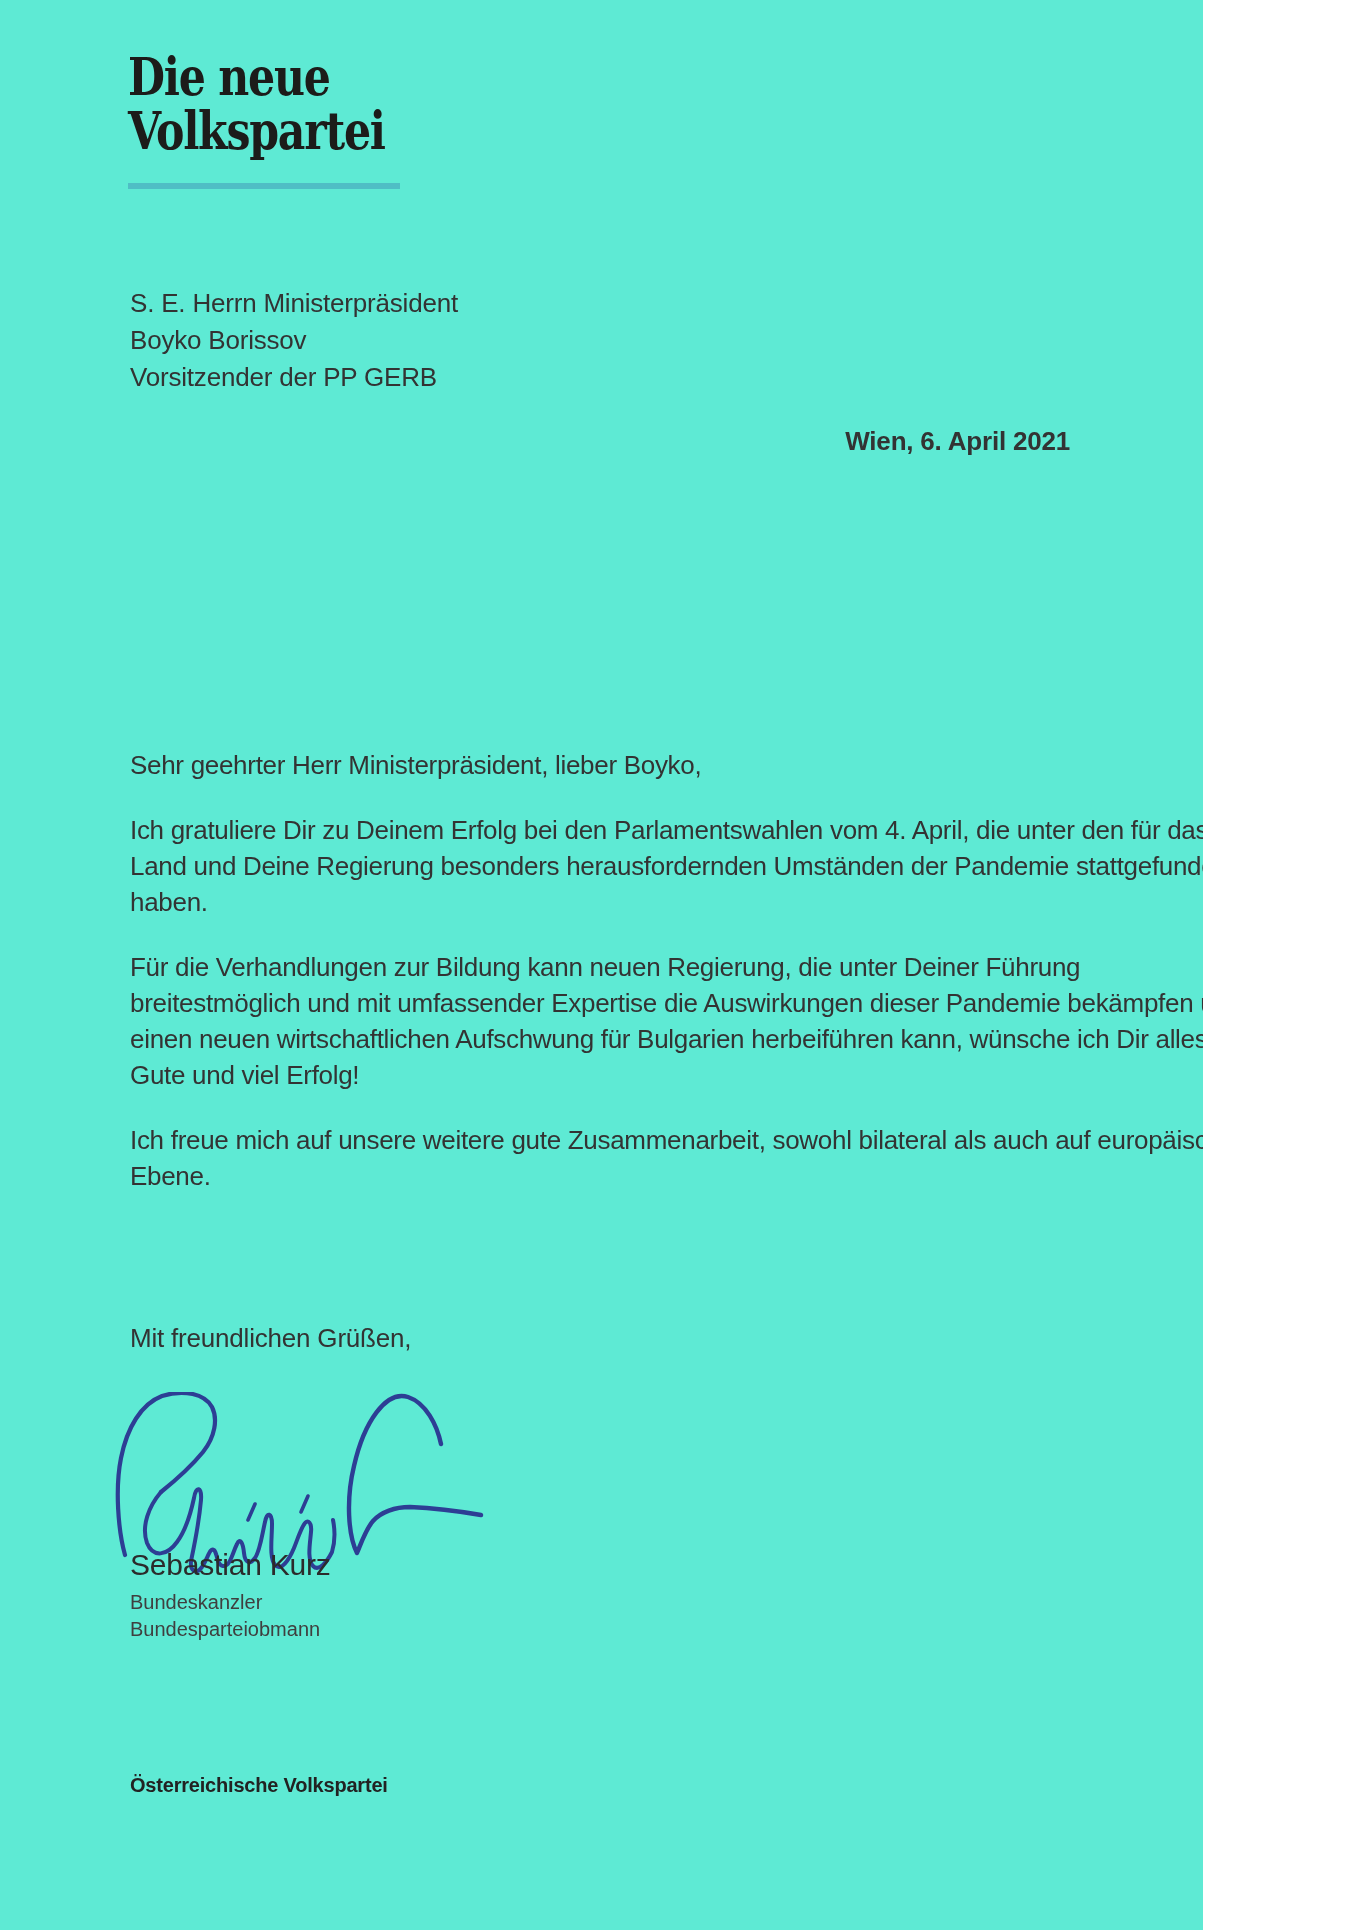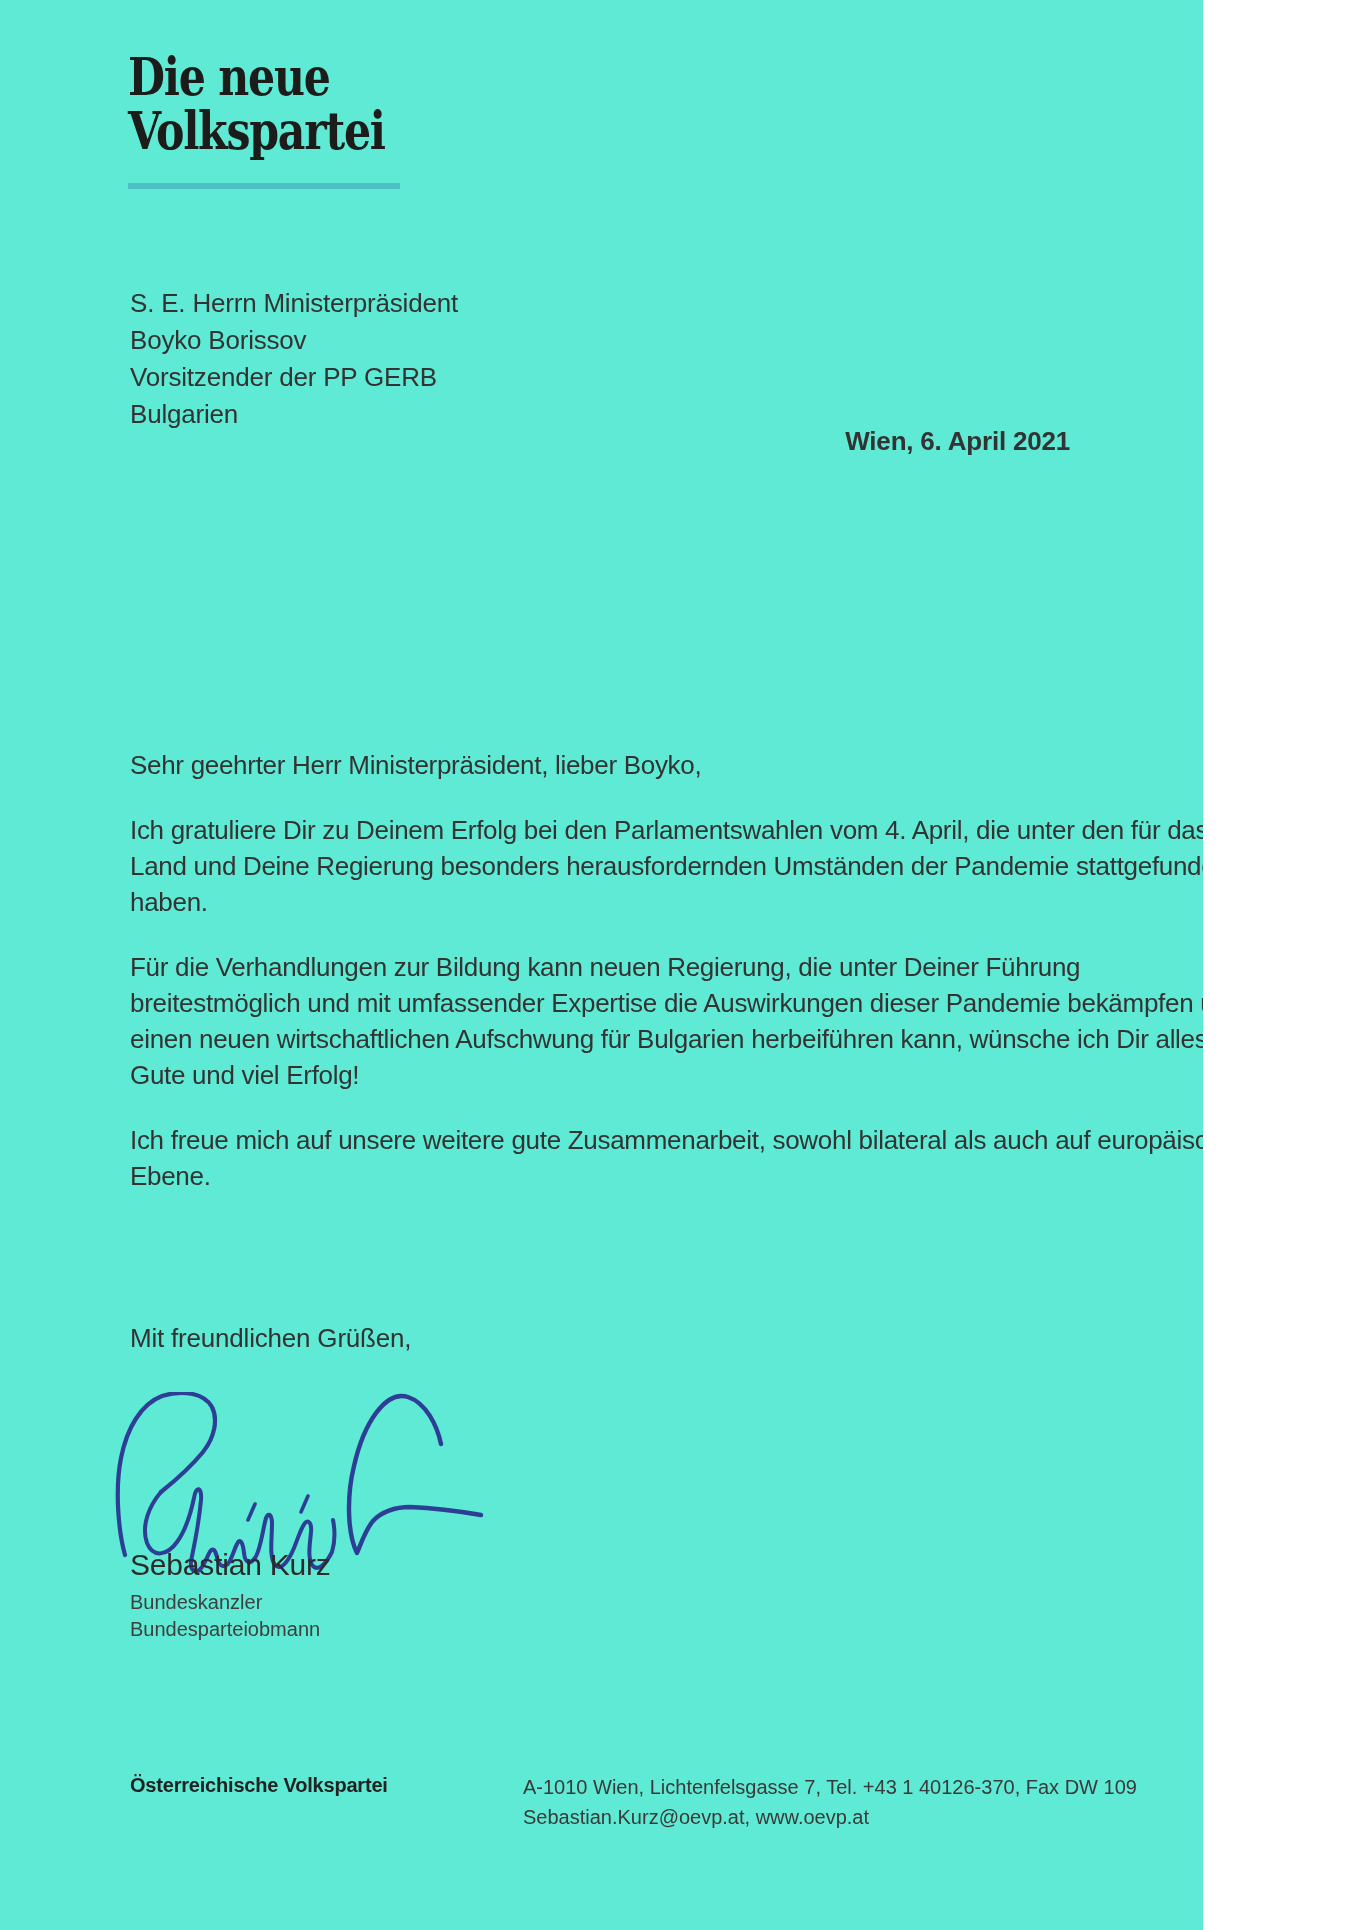--- a/index.html
+++ b/index.html
@@ -149,21 +149,20 @@
   <div class="logo">
     <div class="logo-line">Die neue</div>
     <div class="logo-line">Volkspartei</div>
     <div class="logo-rule"></div>
   </div>
 
   <div class="recipient">
     <div>S. E. Herrn Ministerpräsident</div>
     <div>Boyko Borissov</div>
     <div>Vorsitzender der PP GERB</div>
-    <div>Bulgarien</div>
   </div>
 
   <div class="dateline">Wien, 6. April 2021</div>
 
   <div class="body-text">
     <p>Sehr geehrter Herr Ministerpräsident, lieber Boyko,</p>
     <p>Ich gratuliere Dir zu Deinem Erfolg bei den Parlamentswahlen vom 4. April, die unter den für das Land und Deine Regierung besonders herausfordernden Umständen der Pandemie stattgefunden haben.</p>
     <p>Für die Verhandlungen zur Bildung kann neuen Regierung, die unter Deiner Führung breitestmöglich und mit umfassender Expertise die Auswirkungen dieser Pandemie bekämpfen und einen neuen wirtschaftlichen Aufschwung für Bulgarien herbeiführen kann, wünsche ich Dir alles Gute und viel Erfolg!</p>
     <p>Ich freue mich auf unsere weitere gute Zusammenarbeit, sowohl bilateral als auch auf europäischer Ebene.</p>
   </div>
@@ -182,18 +181,14 @@
     <path stroke-width="4.4" stroke-linecap="round" stroke-linejoin="round" d="M336,52 C332,33 321,11 303,5 C281,-2 259,30 249,74 C241,107 243,143 252,161 C257,149 261,137 268,129 C276,120 290,115 305,115 C329,116 353,119 376,123" stroke="#2d3e94"></path>
   </svg>
 
   <div class="sig-name">Sebastian Kurz</div>
   <div class="sig-titles">
     <div>Bundeskanzler</div>
     <div>Bundesparteiobmann</div>
   </div>
 
   <div class="footer-org">Österreichische Volkspartei</div>
-  <div class="footer-contact">
-    <div>A-1010 Wien, Lichtenfelsgasse 7, Tel. +43 1 40126-370, Fax DW 109</div>
-    <div>Sebastian.Kurz@oevp.at, www.oevp.at</div>
-  </div>
 
 </div>
 
 </body></html>

